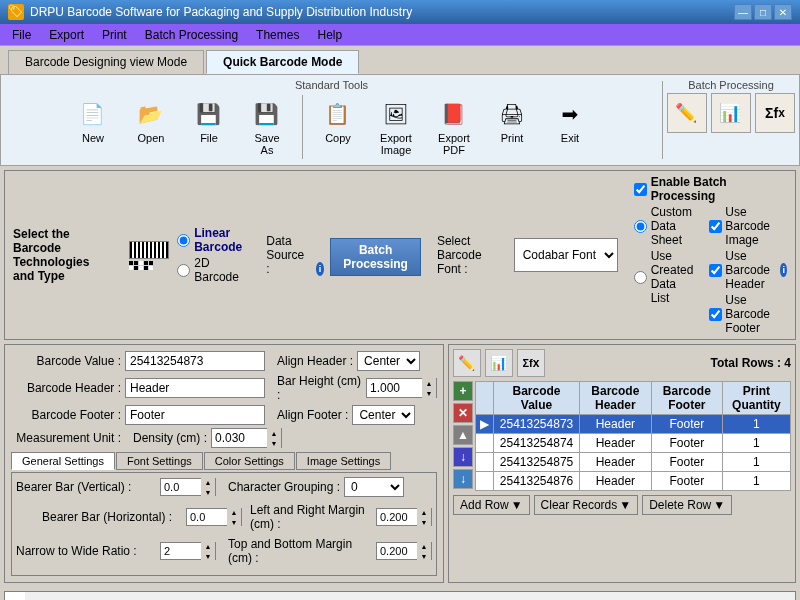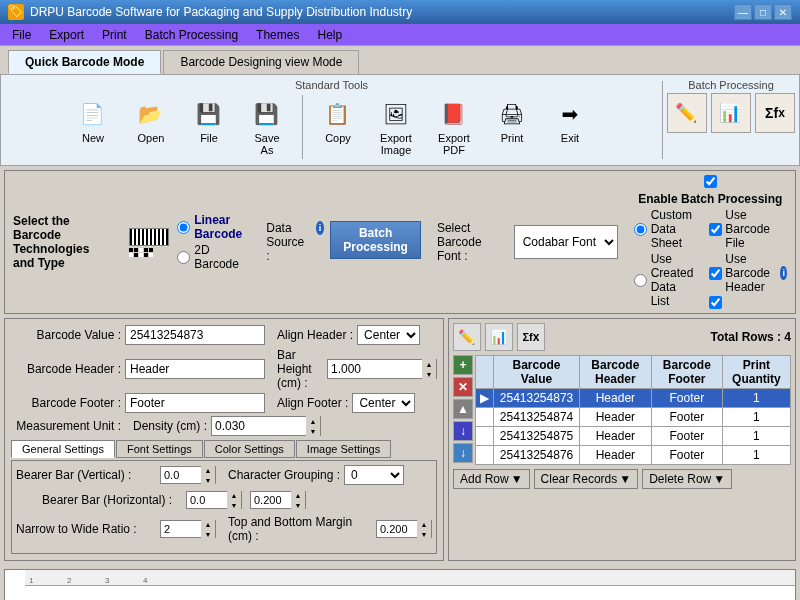--- a/index.html
+++ b/index.html
@@ -137,39 +137,39 @@
       background: #d4d0c8;
       border: 1px solid #808080;
       padding: 4px 8px;
       display: flex;
       align-items: center;
       gap: 8px;
     }
     .section-label { font-weight: bold; }
     .radio-group { display: flex; flex-direction: column; gap: 2px; }
     .radio-item { display: flex; align-items: center; gap: 4px; cursor: pointer; }
-    .data-source-area { display: flex; align-items: flex-start; gap: 6px; margin-left: 16px; }
+    .data-source-area { display: flex; align-items: flex-end; gap: 6px; margin-left: 16px; }
     .batch-proc-btn {
       background: linear-gradient(to bottom, #6090d0, #4070b0);
       color: white;
       border: 1px solid #3060a0;
       padding: 4px 12px;
       cursor: pointer;
       font-weight: bold;
     }
     .font-select-area { display: flex; align-items: center; gap: 6px; }
     .font-select {
       border: 1px solid #808080;
       background: white;
       padding: 8px 4px;
       width: 130px;
     }
     .right-options { margin-left: auto; display: flex; flex-direction: column; gap: 2px; }
     .checkbox-item { display: flex; align-items: center; gap: 3px; cursor: pointer; }
-    .enable-batch { display: flex; align-items: center; gap: 4px; font-weight: bold; flex-direction: column; }
+    .enable-batch { display: flex; align-items: center; gap: 4px; font-weight: bold; }
     .use-col { display: flex; flex-direction: column; gap: 2px; }
     .radio-right { display: flex; flex-direction: column; gap: 2px; margin-right: 8px; }
 
     
     .two-col { display: flex; gap: 4px; }
 
     
     .left-panel {
       background: #d4d0c8;
       border: 1px solid #808080;
@@ -195,21 +195,20 @@
       background: white;
       padding: 1px 2px;
       height: 20px;
     }
     .spinner-input {
       display: flex;
       align-items: center;
       border: 1px solid #808080;
       background: white;
       height: 20px;
-      gap: 39px;
     }
     .spinner-input input {
       border: none;
       width: 55px;
       padding: 1px 3px;
       height: 18px;
       outline: none;
     }
     .spinner-arrows {
       display: flex;
@@ -392,22 +391,22 @@
 <div class="menu-bar">
   <span class="menu-item">File</span>
   <span class="menu-item">Export</span>
   <span class="menu-item">Print</span>
   <span class="menu-item">Batch Processing</span>
   <span class="menu-item">Themes</span>
   <span class="menu-item">Help</span>
 </div>
 
 <div class="tab-bar">
+  <div class="tab">Barcode Designing view Mode</div>
   <div class="tab active">Quick Barcode Mode</div>
-  <div class="tab">Barcode Designing view Mode</div>
 </div>
 
 <div class="toolbar-area">
   <div class="toolbar-section">
     <div class="toolbar-section-title">Standard Tools</div>
     <div class="toolbar-buttons">
       <button class="toolbar-btn">
         <span class="icon">📄</span>
         <span class="label">New</span>
       </button>
@@ -514,29 +513,30 @@
             <span>Custom Data Sheet</span>
           </div>
           <div class="radio-item">
             <input type="radio" name="dataSource" style="">
             <span>Use Created Data List</span>
           </div>
         </div>
         <div class="use-col">
           <div class="checkbox-item">
             <input type="checkbox" checked="" style="">
-            <span>Use Barcode File</span>
+            <span>Use Barcode Image</span>
           </div>
           <div class="checkbox-item">
             <input type="checkbox" checked="" style="">
             <span>Use Barcode Header</span>
             <span class="info-icon">i</span>
           </div>
           <div class="checkbox-item">
             <input type="checkbox" checked="" style="">
+            <span>Use Barcode Footer</span>
           </div>
         </div>
       </div>
     </div>
   </div>
 
   <div class="two-col">
 
     <div class="left-panel">
 
@@ -618,20 +618,21 @@
                 <input type="text" value="0.0" style="">
                 <div class="spinner-arrows">
                   <button class="spin-btn">▲</button>
                   <button class="spin-btn">▼</button>
                 </div>
               </div>
             </div>
           </div>
           <div style="flex:1;">
             <div class="form-row">
+              <span>Left and Right Margin (cm) :</span>
               <div class="small-spinner">
                 <input type="text" value="0.200" style="">
                 <div class="spinner-arrows">
                   <button class="spin-btn">▲</button>
                   <button class="spin-btn">▼</button>
                 </div>
               </div>
             </div>
           </div>
         </div>

